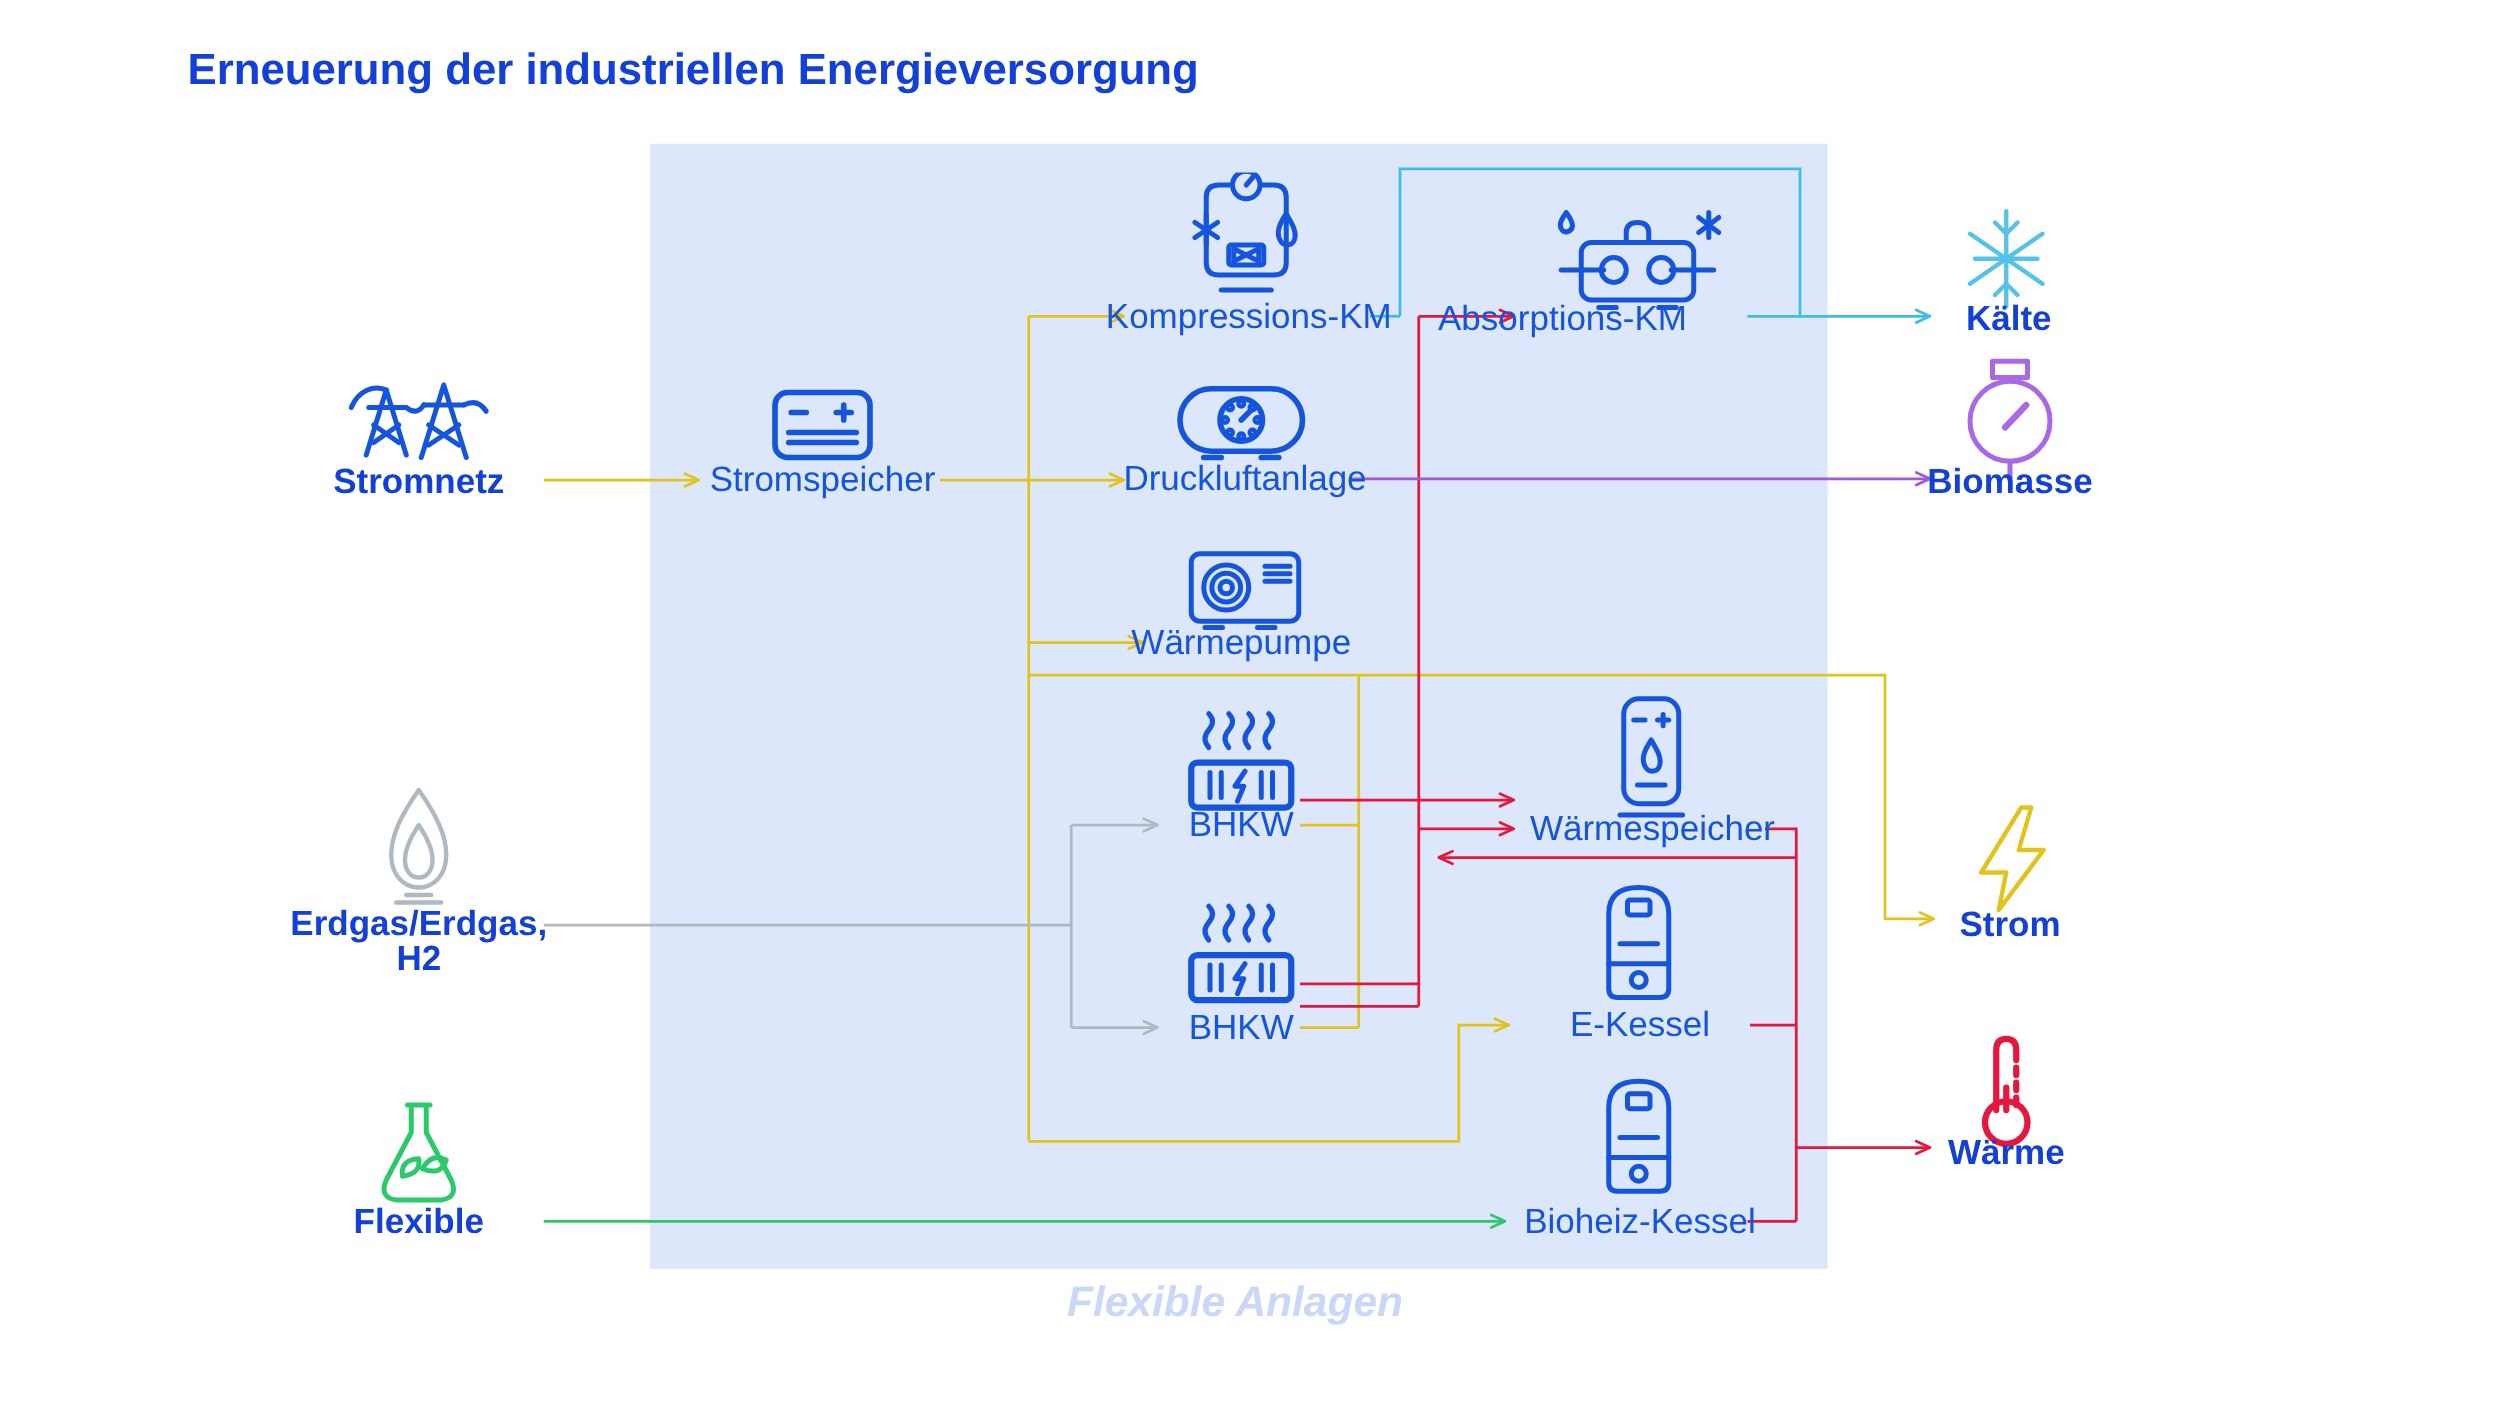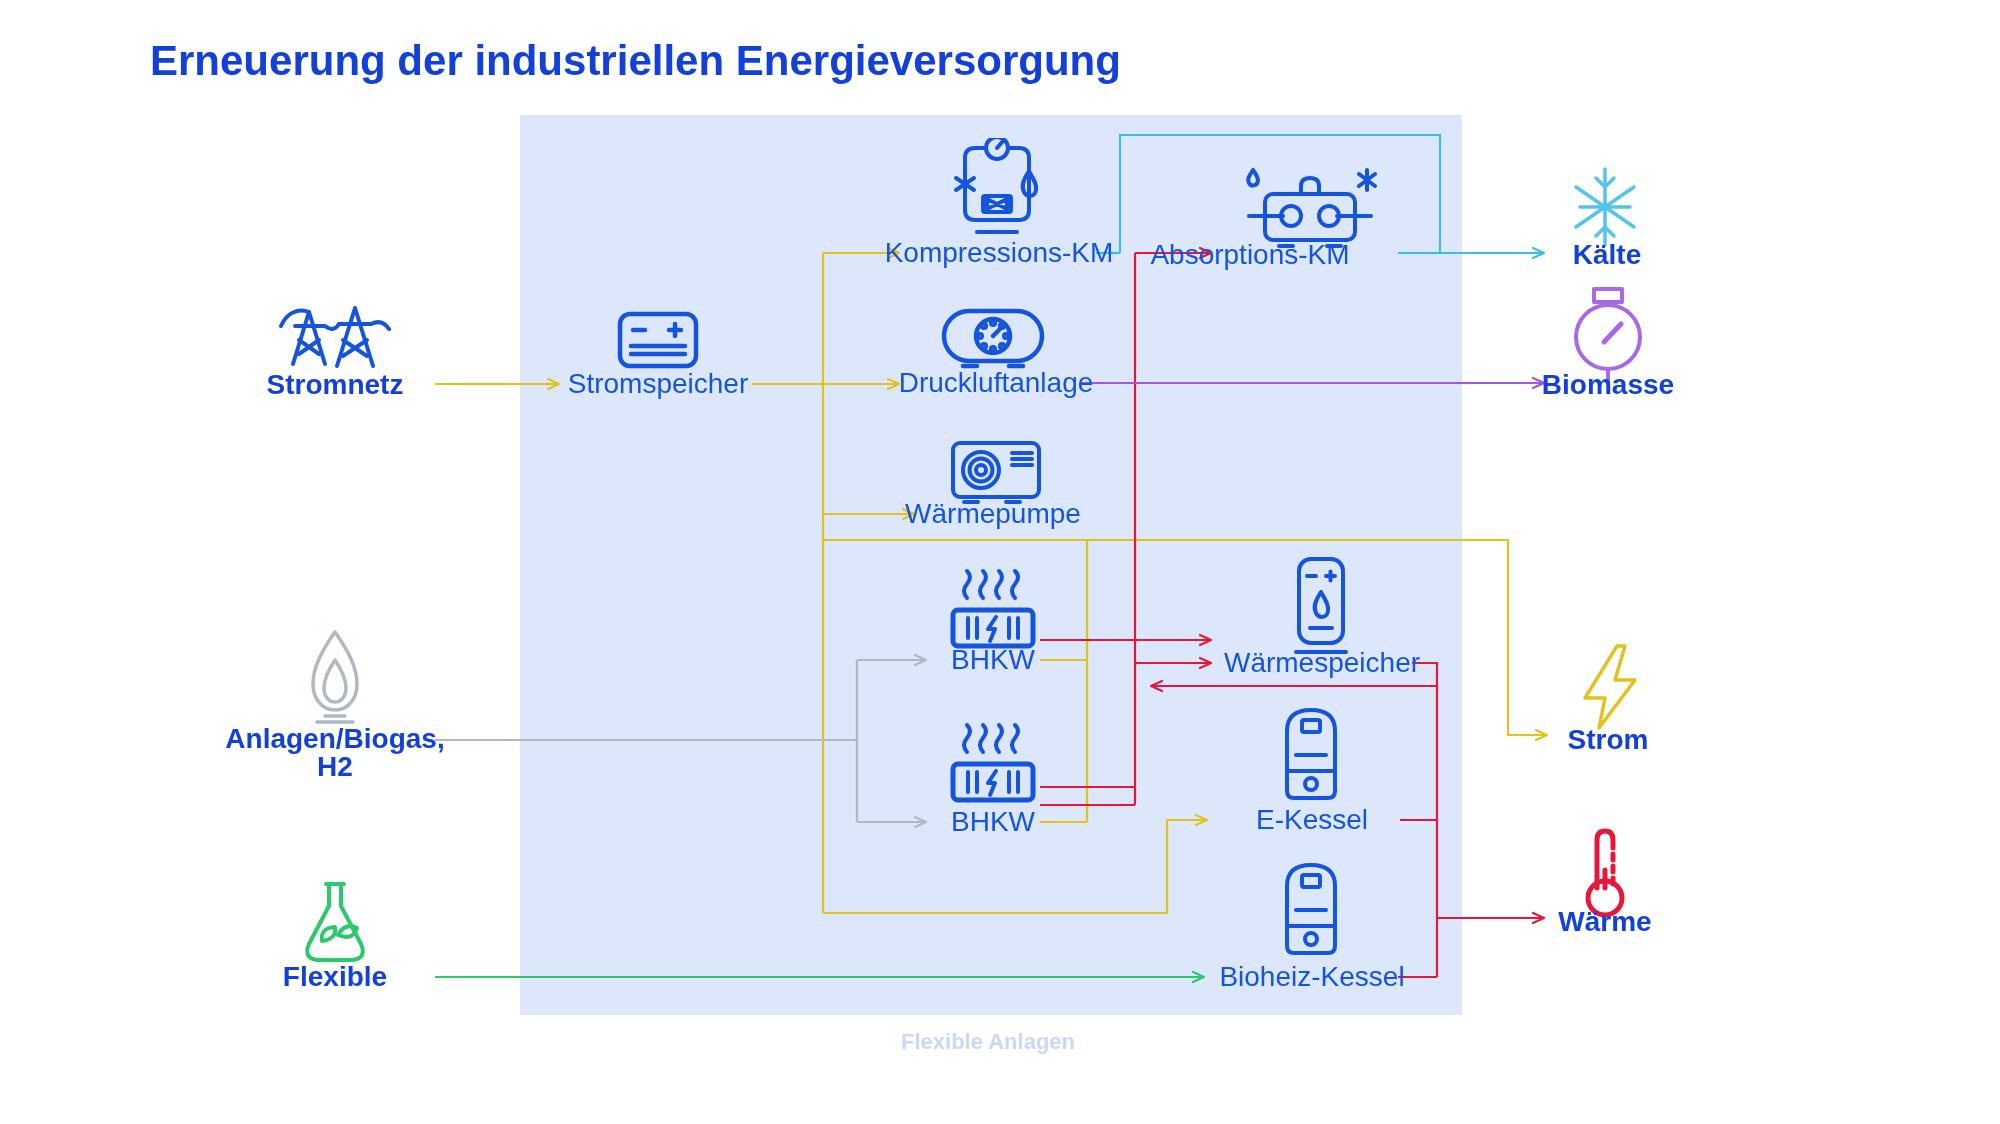--- a/index.html
+++ b/index.html
@@ -6,25 +6,25 @@
   #canvas{
     position:relative;width:2000px;height:1124px;background:#ffffff;overflow:hidden;
     font-family:"Liberation Sans",sans-serif;
   }
   #panel{
     position:absolute;left:520px;top:115px;width:942px;height:900px;
     background:var(--panel-background,#dce7fb);z-index:1;
   }
   #panel-label{
     position:absolute;left:988px;top:1042px;transform:translate(-50%,-50%);
-    color:var(--panel-label-blue,#c9d8f6);font-weight:bold;font-size:22px;z-index:2;white-space:nowrap;
+    color:var(--panel-label-blue,#c9d8f6);font-weight:bold;font-size:34px;z-index:2;white-space:nowrap;font-style:italic;
   }
   #title{
     position:absolute;left:150px;top:36px;z-index:5;
-    color:var(--title-blue,#1340d9);font-weight:bold;font-size:42px;line-height:1.17;white-space:nowrap;
+    color:var(--title-blue,#1340d9);font-weight:bold;font-size:35px;line-height:1.17;white-space:nowrap;
   }
   #flows{position:absolute;left:0;top:0;z-index:2;pointer-events:none;}
   #flows path, #flows line{fill:none;stroke-width:2.2px;}
   .fy{stroke:var(--electricity-yellow,#e2c21d);}
   .fr{stroke:var(--heat-red,#e6173c);}
   .fc{stroke:var(--cold-cyan,#3fbce6);}
   .fp{stroke:var(--compressed-air-purple,#a356e0);}
   .fg{stroke:var(--gas-gray,#afb9c2);}
   .fn{stroke:var(--biomass-green,#2bc96b);}
   .icon{position:absolute;z-index:3;}
@@ -123,21 +123,21 @@
     </svg>
     <div class="lbl b" style="left:335px;top:385px">Stromnetz</div>
   </div>
 
   <div class="node">
     <svg class="icon" style="left:299px;top:628px" width="72" height="96" viewBox="0 0 72 96" stroke-width="3.5" stroke="#AFB9C2">
       <path d="M36,4 C22,24 14,40 14,56 C14,72 24,82 36,82 C48,82 58,72 58,56 C58,40 50,24 36,4 Z"></path>
       <path d="M36,32 C28,44 25,52 25,60 C25,69 30,74 36,74 C42,74 47,69 47,60 C47,52 44,44 36,32 Z"></path>
       <path d="M26,88 H46 M18,94 H54"></path>
     </svg>
-    <div class="lbl b" style="left:335px;top:739px">Anlagen/Biogas,</div>
+    <div class="lbl b" style="left:335px;top:739px">Erdgas/Erdgas,</div>
     <div class="lbl b" style="left:335px;top:767px">H2</div>
   </div>
 
   <div class="node">
     <svg class="icon" style="left:295px;top:880px" width="80" height="92" viewBox="0 0 80 92" stroke-width="4" stroke="#2BC96B">
       <path d="M31,4 H49 M46,4 V26 L66,64 Q72,78 58,80 H22 Q8,78 14,64 L34,26 V4"></path>
       <path d="M27,61 Q25,48 40,47 Q42,59 27,61 Z"></path>
       <path d="M43,55 Q50,42 62,48 Q58,61 43,55 Z"></path>
     </svg>
     <div class="lbl b" style="left:335px;top:977px">Flexible</div>

